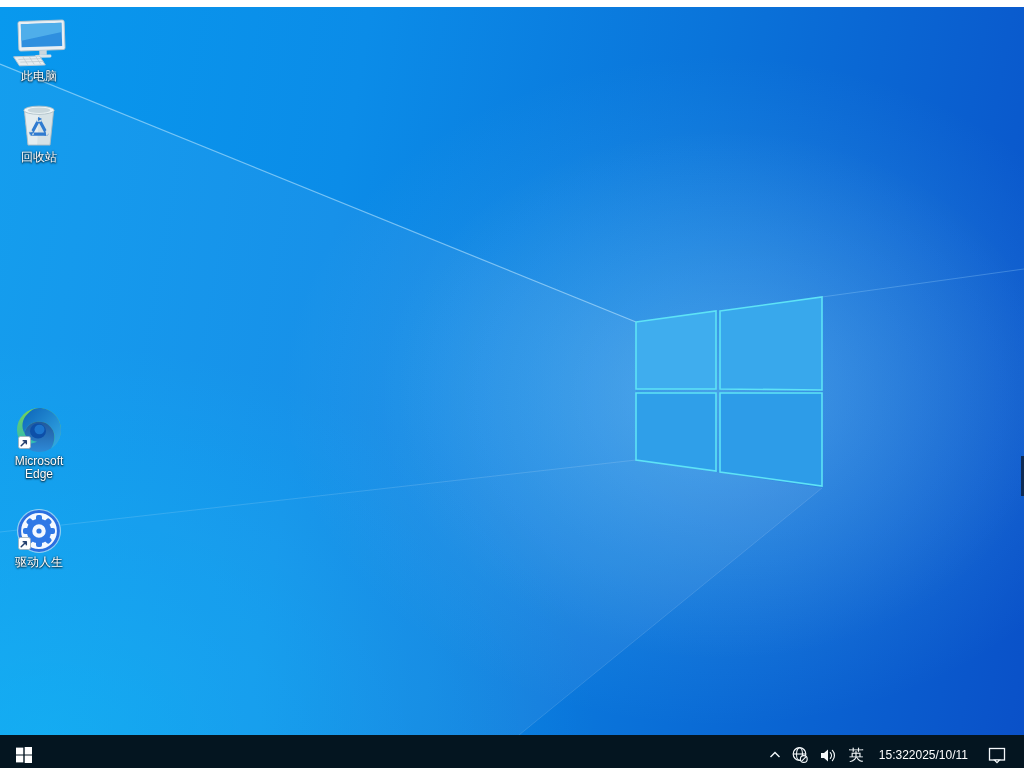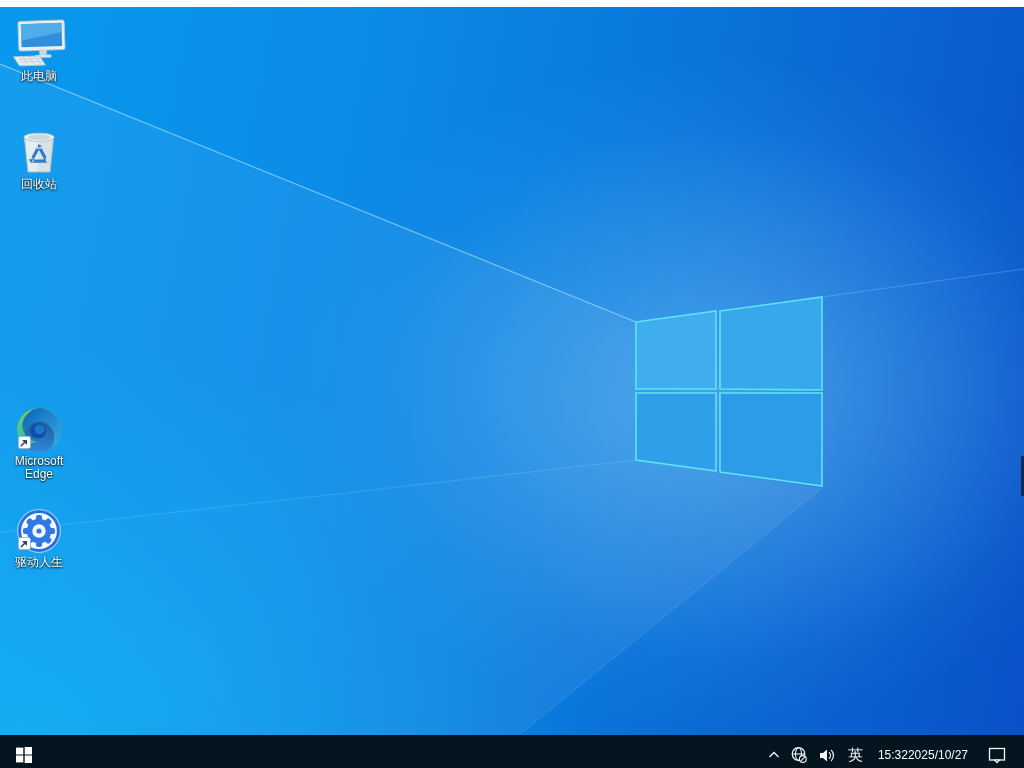--- a/index.html
+++ b/index.html
@@ -63,21 +63,21 @@
           <rect x="30" y="34" width="8" height="5" fill="#cdd7de"></rect>
           <rect x="25" y="39" width="18" height="3" rx="1.5" fill="#dbe3e9"></rect>
           <path d="M2,40 L30,40 L36,50 L8,50 Z" fill="#e7edf1" stroke="#bcc8d0" stroke-width="1"></path>
           <path d="M7,43 L32,43 M9,46 L34,46 M12,40.5 L17,49 M19,40.5 L24,49 M26,40.5 L31,49" stroke="#bcc8d0" stroke-width="0.8" fill="none"></path>
         </g>
       </svg>
     </div>
     <div class="icon-label">此电脑</div>
   </div>
 
-  <div class="desktop-icon" style="top:120px">
+  <div class="desktop-icon" style="top:93px">
     <div class="icon-art">
       <svg width="44" height="48" viewBox="0 0 48 52">
         <path d="M8,11 L40,11 L36,49 L12,49 Z" fill="#d6e2e6"></path>
         <path d="M8,11 L24,11 L22,49 L12,49 Z" fill="#e4edf0"></path>
         <path d="M8,11 L40,11 L36,49 L12,49 Z" fill="none" stroke="#a9bac2" stroke-width="1"></path>
         <ellipse cx="24" cy="11" rx="16.5" ry="4.5" fill="#eff6f8" stroke="#aebfc7" stroke-width="1"></ellipse>
         <ellipse cx="24" cy="11" rx="12.5" ry="3" fill="#c9d7dc"></ellipse>
         <g transform="translate(24,31)">
           <path d="M0,-10 L8.5,6 L-8.5,6 Z" fill="none" stroke="#2f7bd0" stroke-width="3.4" stroke-linejoin="round"></path>
           <rect x="-2.6" y="-11.5" width="5.2" height="4" fill="#d6e2e6" transform="rotate(0)"></rect>
@@ -187,21 +187,21 @@
       <div class="tray-item">
         <svg width="18" height="17" viewBox="0 0 18 17">
           <path d="M2,6 L5,6 L9,2.4 L9,14.6 L5,11 L2,11 Z" fill="#f4f8fa"></path>
           <path d="M11.3,5.6 a4.2,4.2 0 0 1 0,5.8" fill="none" stroke="#f4f8fa" stroke-width="1.2" stroke-linecap="round"></path>
           <path d="M13.4,3.4 a7.4,7.4 0 0 1 0,10.2" fill="none" stroke="#f4f8fa" stroke-width="1.2" stroke-linecap="round"></path>
         </svg>
       </div>
       <div class="tray-item ime">英</div>
       <div class="tray-clock">
         <div>15:32</div>
-        <div>2025/10/27</div>
+        <div>2025/10/11</div>
       </div>
       <div class="tray-item" style="padding:0 6px 0 12px">
         <svg width="18" height="17" viewBox="0 0 18 17">
           <rect x="1.5" y="1.5" width="15" height="11.5" fill="none" stroke="#f4f8fa" stroke-width="1.3"></rect>
           <path d="M6.5,13 L9,15.6 L11.5,13 Z" fill="#041520" stroke="#f4f8fa" stroke-width="1.2"></path>
         </svg>
       </div>
     </div>
   </div>
 </div>

